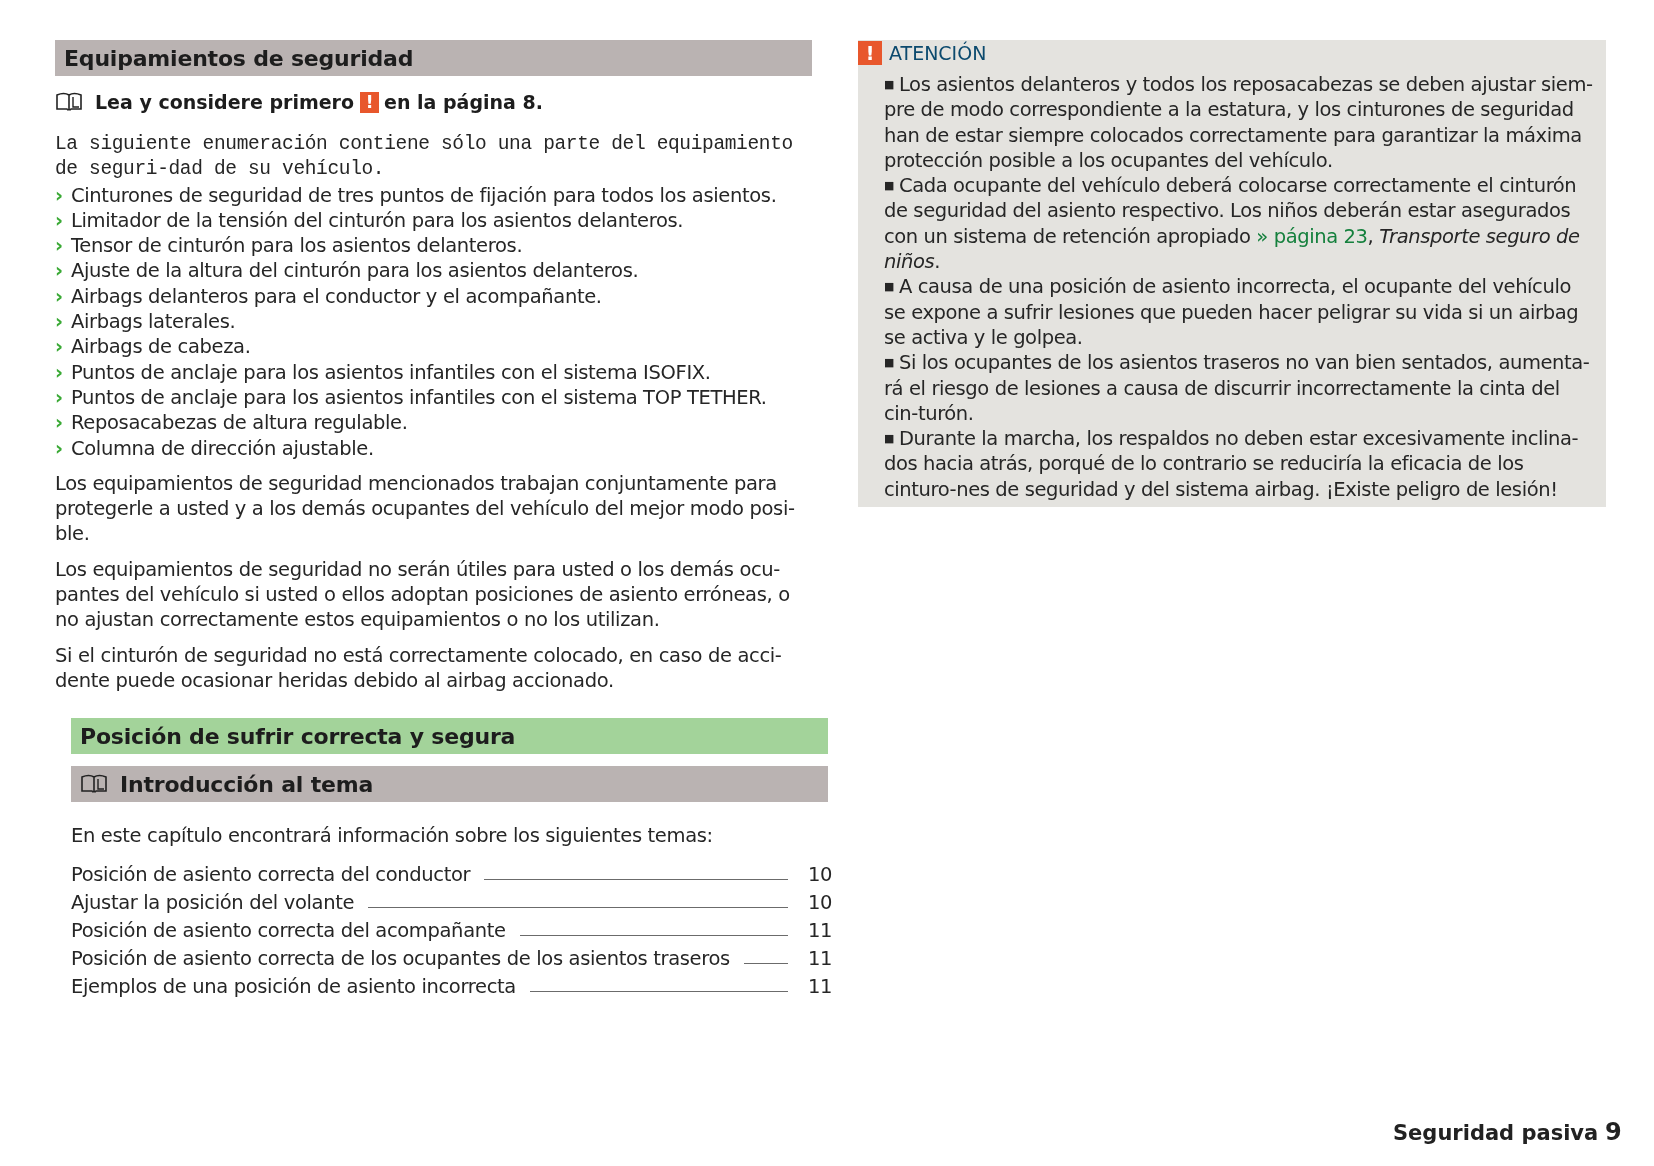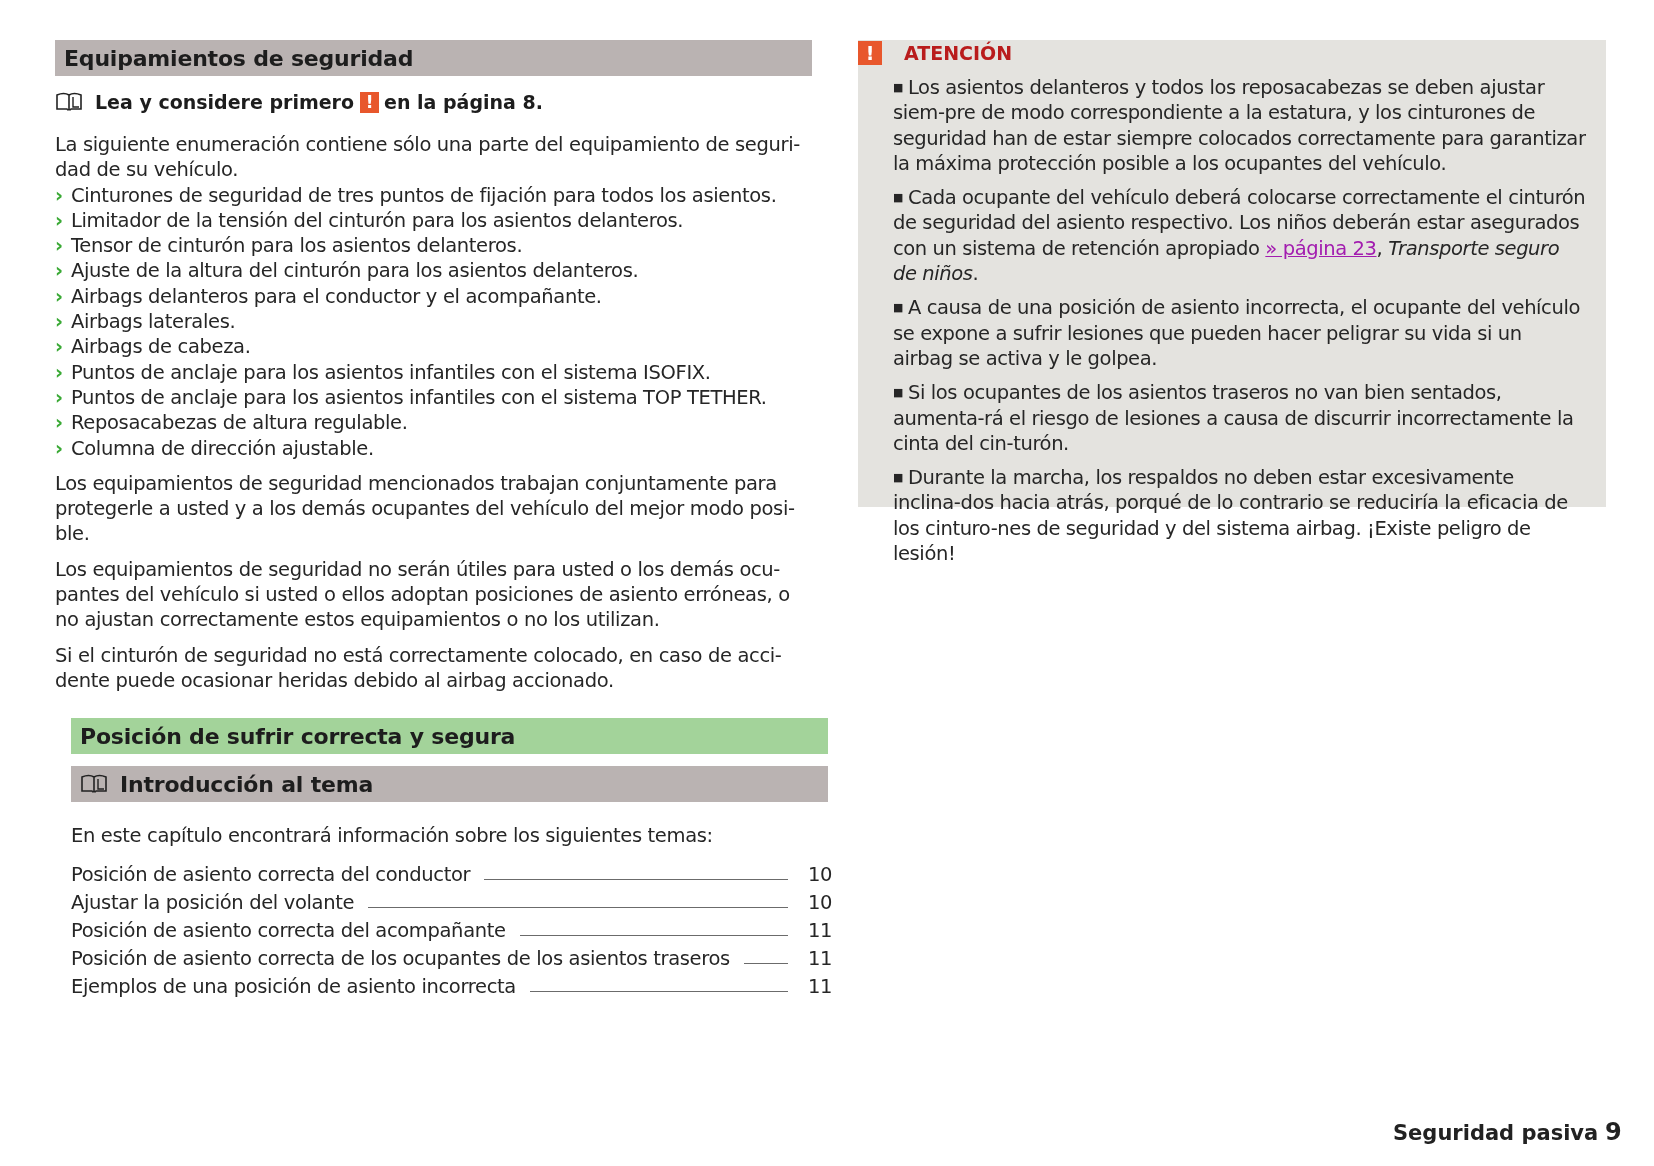--- a/index.html
+++ b/index.html
@@ -18,21 +18,21 @@
     margin-top:13px; height:26px; display:flex; align-items:center;
     font-size:19px; font-weight:bold; color:#1d1d1d;
   }
   .book { display:inline-block; width:28px; height:20px; margin-right:12px; }
   .excl {
     display:inline-flex; width:19px; height:21px; background:#e8572c; color:#fff;
     align-items:center; justify-content:center; font-weight:bold; font-size:17px;
     margin:0 5px 0 6px;
   }
   .p { font-size:19.5px; line-height:25.3px; letter-spacing:-0.35px; color:#262626; }
-  .p1 { margin-top:17px; }
+  .p1 { margin-top:17px;font-family:Liberation Mono, monospace; }
   ul.items { list-style:none; margin:0; padding:0; }
   ul.items li { font-size:19.5px; line-height:25.3px; letter-spacing:-0.35px; color:#262626; position:relative; padding-left:16px; }
   ul.items li .chev { position:absolute; left:0; top:0; color:#3aa935; font-weight:bold; }
   .gap { margin-top:10px; }
   .green-wrap { position:absolute; left:71px; top:718px; width:757px; }
   .intro-wrap { position:absolute; left:71px; top:766px; width:757px; }
   .intro-wrap .bar { }
   .intro-text { position:absolute; left:71px; top:823px; width:757px; }
   .toc { position:absolute; left:71px; top:858px; width:757px; }
   .toc-row { display:flex; align-items:flex-end; height:28px; font-size:19.5px; letter-spacing:-0.35px; color:#262626; }
@@ -42,25 +42,25 @@
 
   .warn {
     position:absolute; left:858px; top:40px; width:748px; height:467px;
     background:#e4e3df; box-sizing:border-box; padding:0 0 0 26px;
   }
   .warn-head { height:26px; display:flex; align-items:center; margin-left:-26px; }
   .warn-icon {
     width:24px; height:24px; background:#e8572c; color:#fff; font-weight:bold;
     display:flex; align-items:center; justify-content:center; font-size:19px;
   }
-  .warn-title { margin-left:22px; font-weight:bold; font-size:19px; color:#b91c1c; }
+  .warn-title { margin-left:7px; font-weight:normal; font-size:19px; color:#0c4a6e; }
   .warn-body { margin-top:6px; width:712px; font-size:19.5px; line-height:25.3px; letter-spacing:-0.4px; color:#262626; }
-  .warn-body p { margin:9px; }
+  .warn-body p { margin:0; }
   .sq { font-size:11px; vertical-align:3px; margin-right:5px; }
-  .link { color:#a21caf;text-decoration:underline; }
+  .link { color:#15803d; }
   .it { font-style:italic; }
 
   .footer-label { position:absolute; left:1393px; top:1121px; font-size:21px; font-weight:bold; color:#222; }
   .footer-page { position:absolute; left:1605px; top:1118px; font-size:24px; font-weight:bold; color:#222; }
 </style>
 </head>
 <body>
 
 <div class="col-left">
   <div class="bar">

